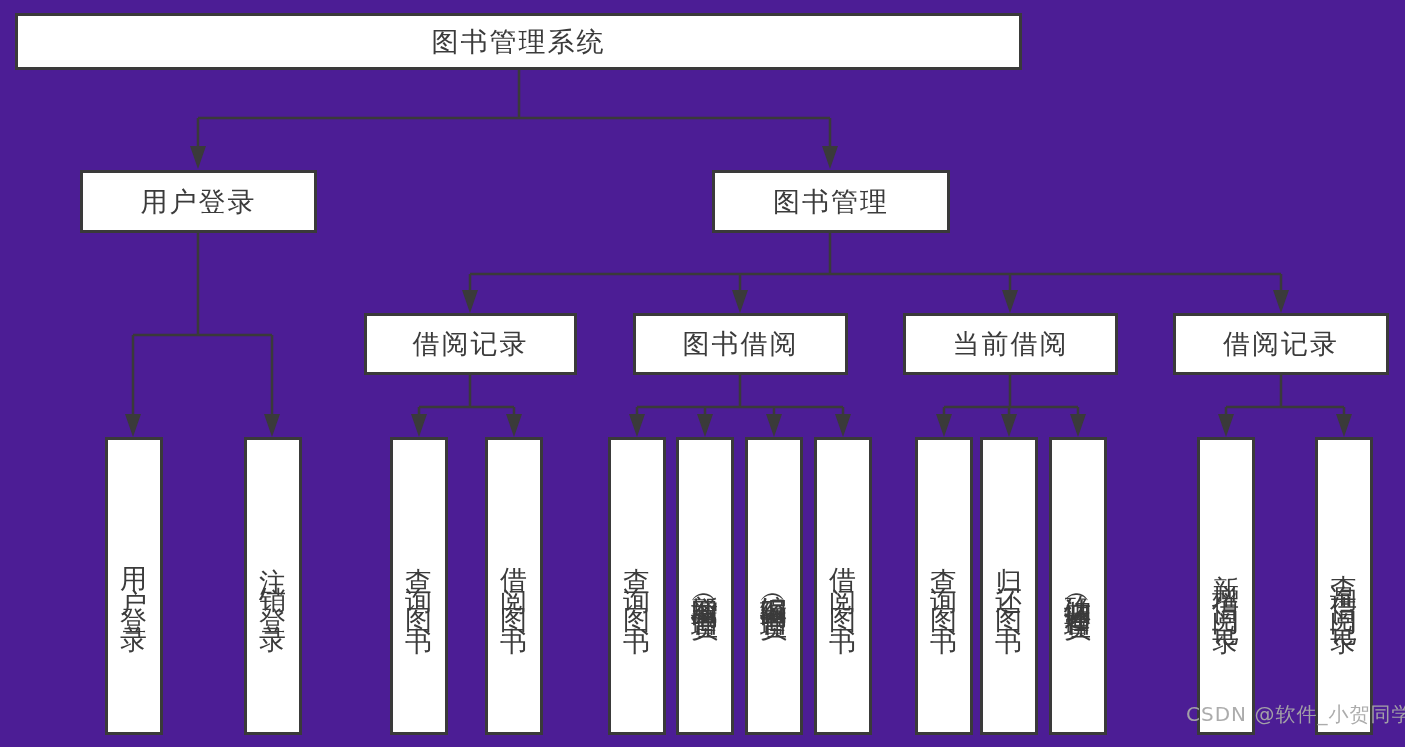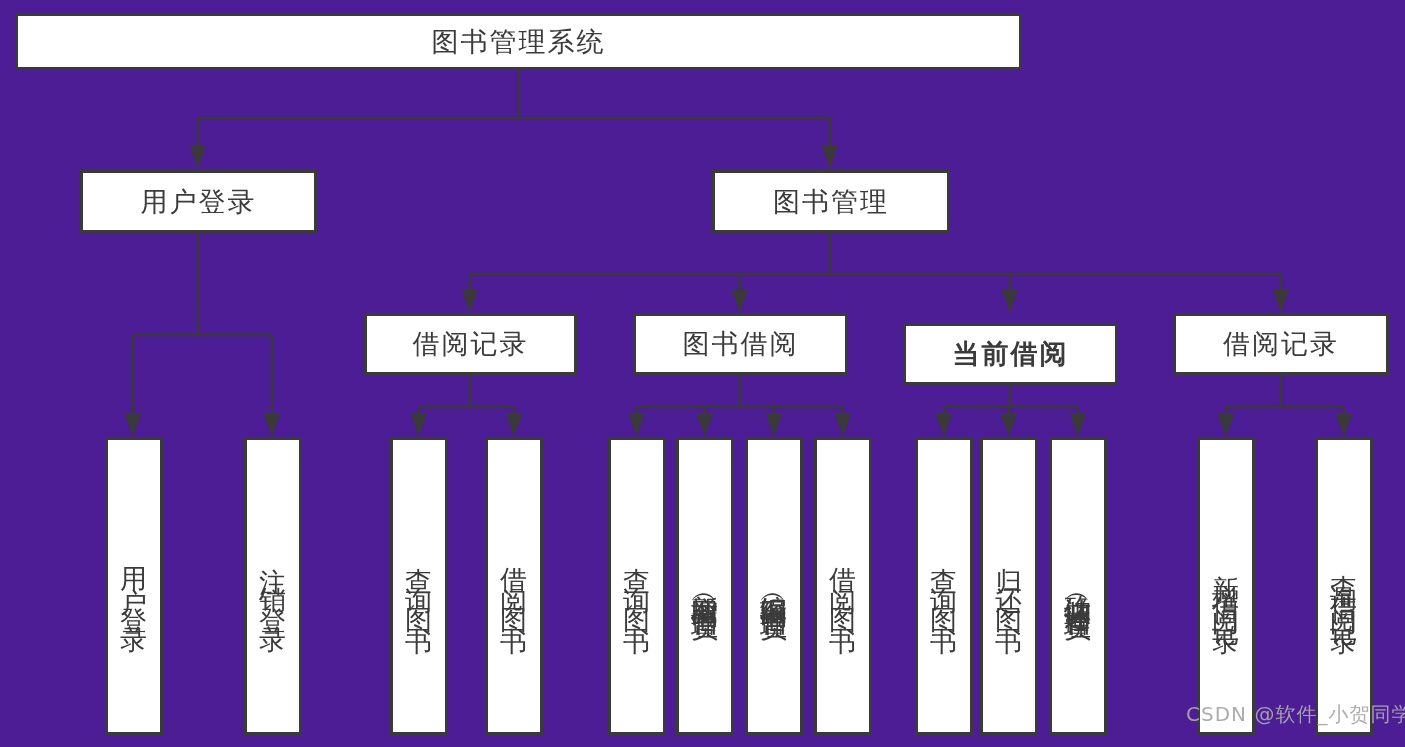--- a/index.html
+++ b/index.html
@@ -20,21 +20,21 @@
   }
   .ls-short { letter-spacing:20px; }
   .ls-med   { letter-spacing:11px; }
   .ls-long  { letter-spacing:3px;  }
   
   .n-root { left:15px;  top:13px;  width:1007px; height:57px; }
   .n-l1a  { left:80px;  top:170px; width:237px;  height:63px; }
   .n-l1b  { left:712px; top:170px; width:238px;  height:63px; }
   .n-l2a  { left:364px; top:313px; width:213px;  height:62px; }
   .n-l2b  { left:633px; top:313px; width:215px;  height:62px; }
-  .n-l2c  { left:903px; top:323px; width:215px;  height:62px;font-weight:bold; }
+  .n-l2c  { left:903px; top:313px; width:215px;  height:62px; }
   .n-l2d  { left:1173px;top:313px; width:216px;  height:62px; }
   .leaf   { top:437px; width:58px; height:298px; }
   .f1  { left:105px; }  .f2  { left:244px; }
   .f3  { left:390px; }  .f4  { left:485px; }
   .f5  { left:608px; }  .f6  { left:676px; }
   .f7  { left:745px; }  .f8  { left:814px; }
   .f9  { left:915px; }  .f10 { left:980px; }  .f11 { left:1049px; }
   .f12 { left:1197px; } .f13 { left:1315px; }
   .watermark {
     position:absolute; left:1186px; top:701px; z-index:5;

